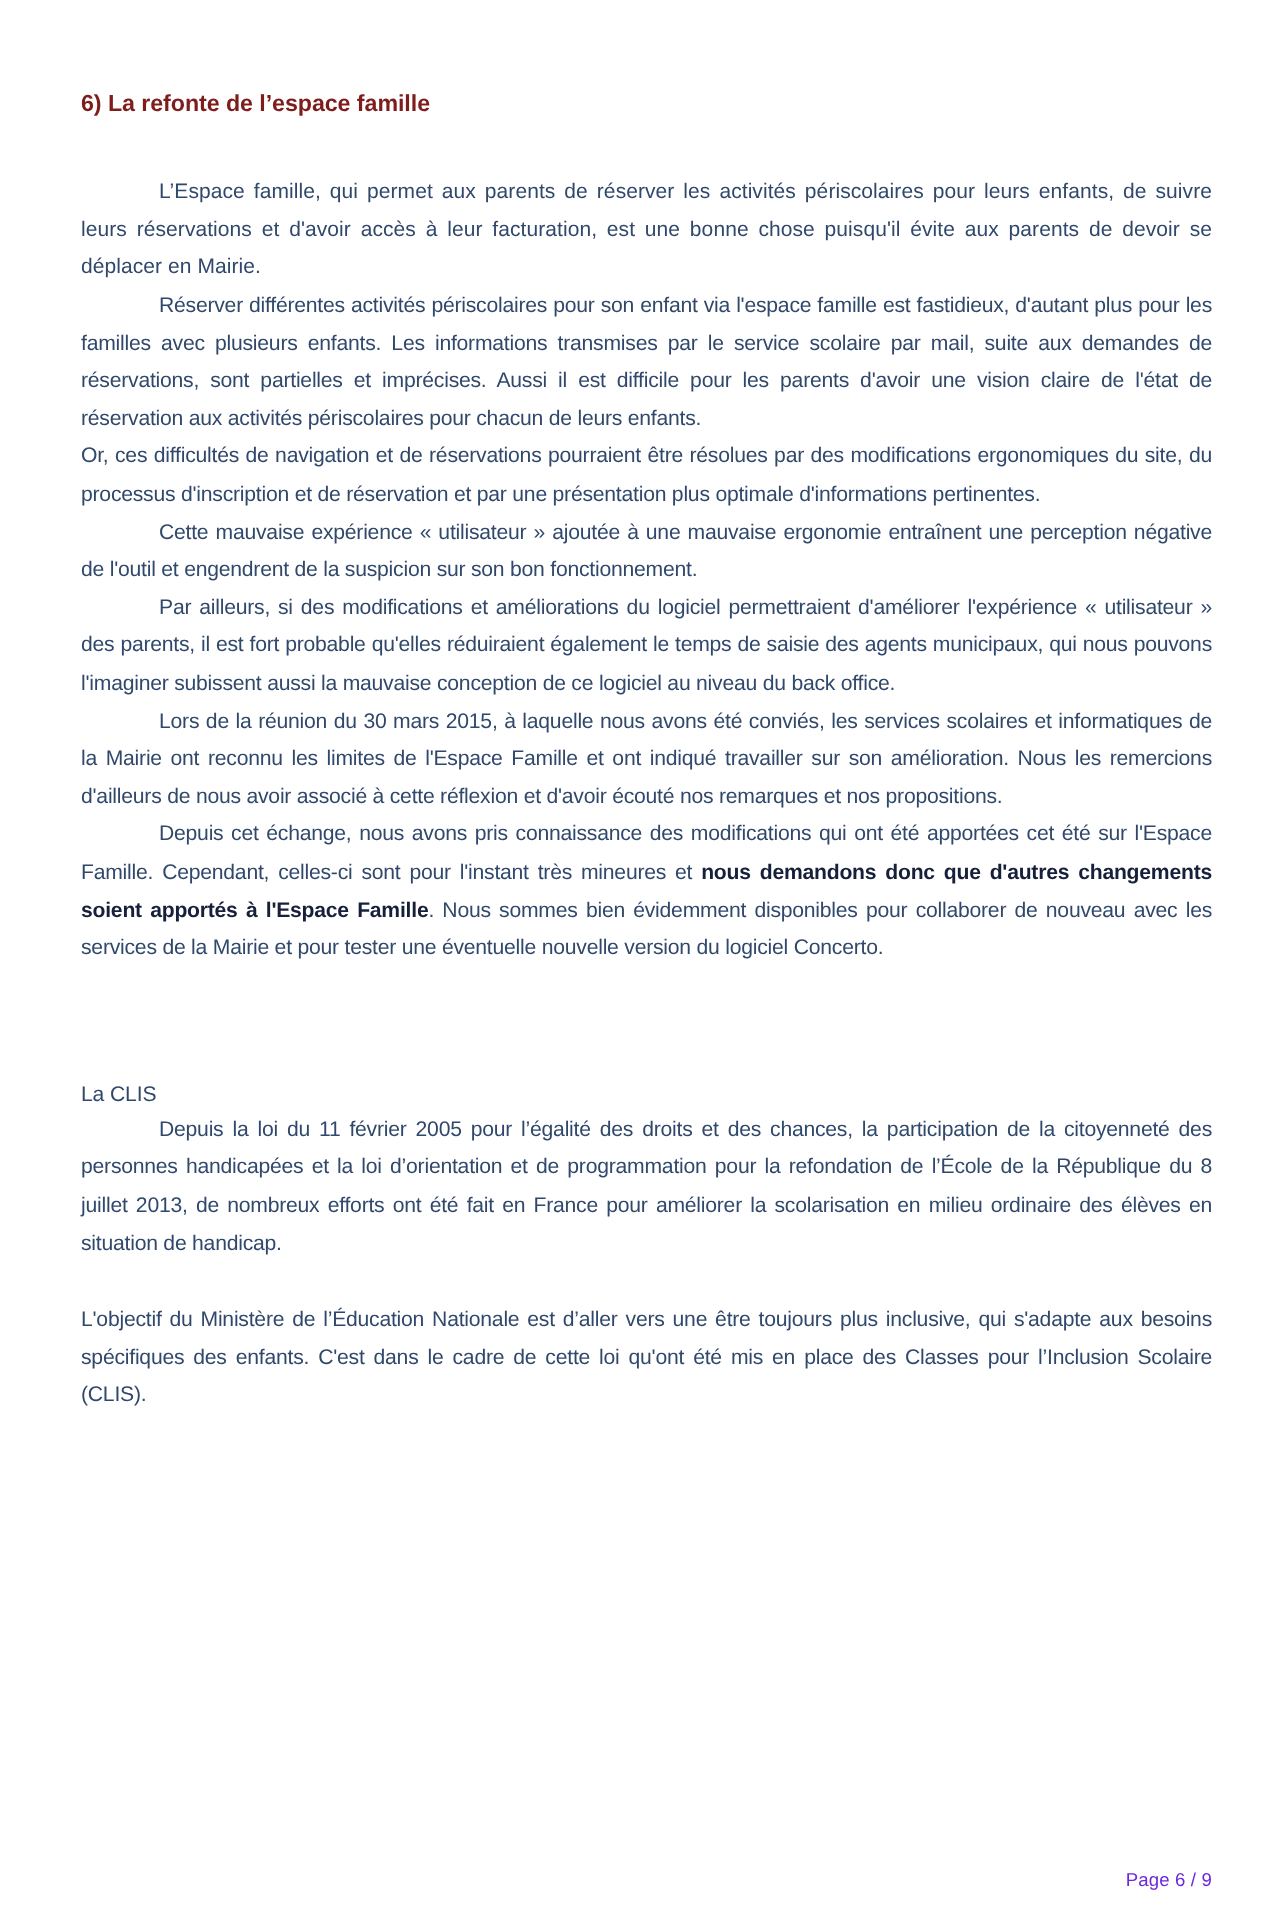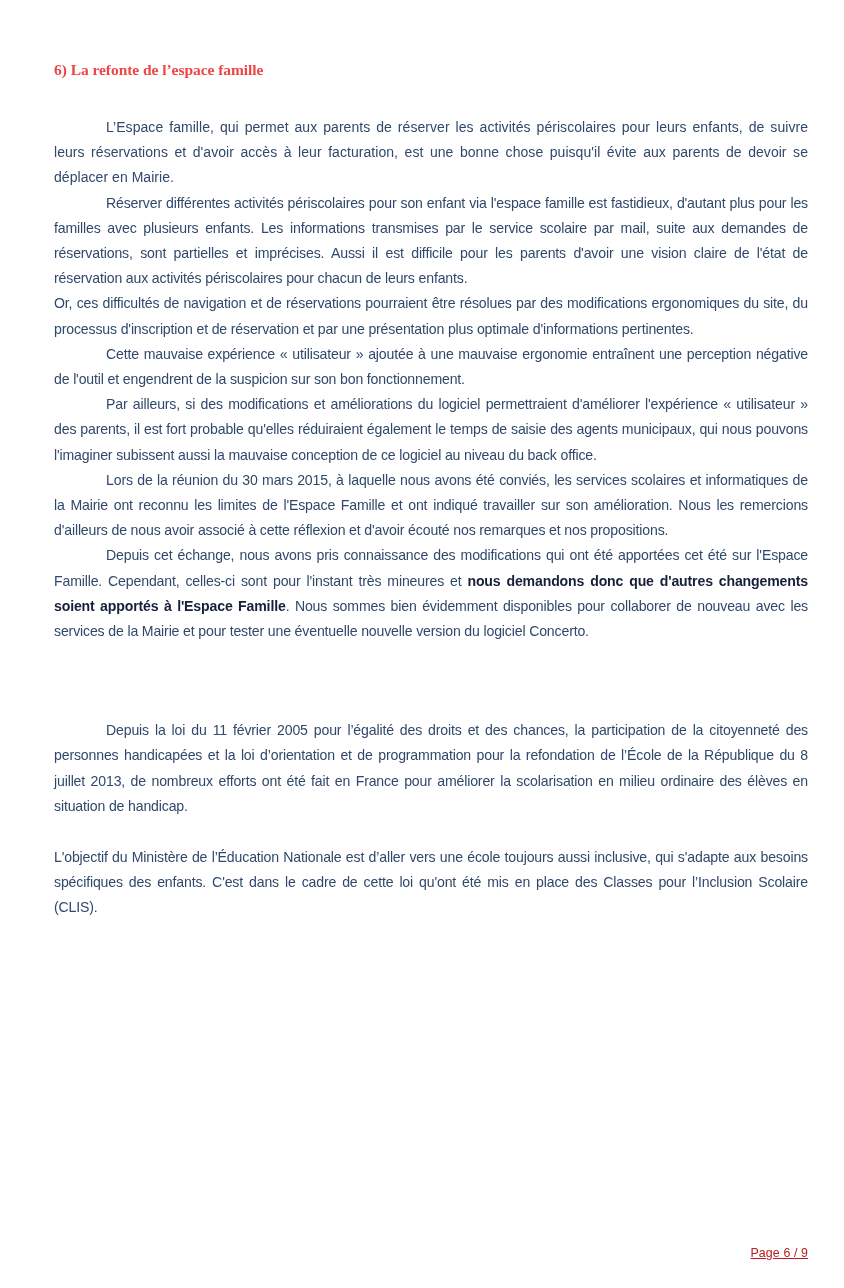--- a/index.html
+++ b/index.html
@@ -20,24 +20,24 @@
     background: #ffffff;
     box-sizing: border-box;
   }
   .content {
     position: absolute;
     left: 54px;
     top: 60px;
     width: 754px;
   }
   h2.section-heading {
-    font-family: Liberation Serif, serif;
+    font-family: Liberation Sans, sans-serif;
     font-size: 15.5px;
     font-weight: bold;
-    color: #ef4444;
+    color: #7f1d1d;
     margin: 0;
     padding: 0;
     letter-spacing: -0.05px;
     line-height: 1.35;
   }
   .heading-block-1 { margin-top: 0px; }
   .heading-block-2 { margin-top: 0px; }
 
   p.body-text {
     font-family: "Liberation Sans", sans-serif;
@@ -71,23 +71,22 @@
   b.strong {
     font-weight: bold;
     color: #16203a;
   }
   .footer {
     position: absolute;
     right: 36px;
     bottom: 28px;
     font-family: "Liberation Sans", sans-serif;
     font-size: 12.4px;
-    color: #b91c1c;
+    color: #6d28d9;
     letter-spacing: 0.1px;
-    text-decoration: underline;
   }
 </style>
 </head>
 <body>
 
 <div class="page">
   <div class="content">
 
     <h2 class="section-heading heading-block-1">6) La refonte de l’espace famille</h2>
 
@@ -107,23 +106,24 @@
     <p class="body-text indent">Lors de la réunion du 30 mars 2015, à laquelle nous avons été conviés, les services scolaires et informatiques de la Mairie ont reconnu les limites de l'Espace Famille et ont indiqué travailler sur son amélioration. Nous les remercions d'ailleurs de nous avoir associé à cette réflexion et d'avoir écouté nos remarques et nos propositions.</p>
 
     <p class="body-text indent"><span>Depuis cet échange, nous avons pris connaissance des modifications qui ont été apportées cet été sur l'Espace Famille. Cependant, celles-ci sont pour l'instant très mineures et </span><b class="strong">nous demandons donc que d'autres changements soient apportés à l'Espace Famille</b><span>. Nous sommes bien évidemment disponibles pour collaborer de nouveau avec les services de la Mairie et pour tester une éventuelle nouvelle version du logiciel Concerto.</span></p>
 
     <div class="spacer-lg"></div>
     <div class="spacer-md"></div>
 
 
     <div class="spacer-sm"></div>
 
+    <p class="subtitle">La CLIS</p>
 
     <p class="body-text indent">Depuis la loi du 11 février 2005 pour l’égalité des droits et des chances, la participation de la citoyenneté des personnes handicapées et la loi d’orientation et de programmation pour la refondation de l’École de la République du 8 juillet 2013, de nombreux efforts ont été fait en France pour améliorer la scolarisation en milieu ordinaire des élèves en situation de handicap.</p>
 
     <div class="spacer-md"></div>
 
-    <p class="body-text">L'objectif du Ministère de l’Éducation Nationale est d’aller vers une école toujours aussi inclusive, qui s'adapte aux besoins spécifiques des enfants. C'est dans le cadre de cette loi qu'ont été mis en place des Classes pour l’Inclusion Scolaire (CLIS).</p>
+    <p class="body-text">L'objectif du Ministère de l’Éducation Nationale est d’aller vers une être toujours plus inclusive, qui s'adapte aux besoins spécifiques des enfants. C'est dans le cadre de cette loi qu'ont été mis en place des Classes pour l’Inclusion Scolaire (CLIS).</p>
 
   </div>
 
   <div class="footer">Page 6 / 9</div>
 </div>
 
 </body></html>

